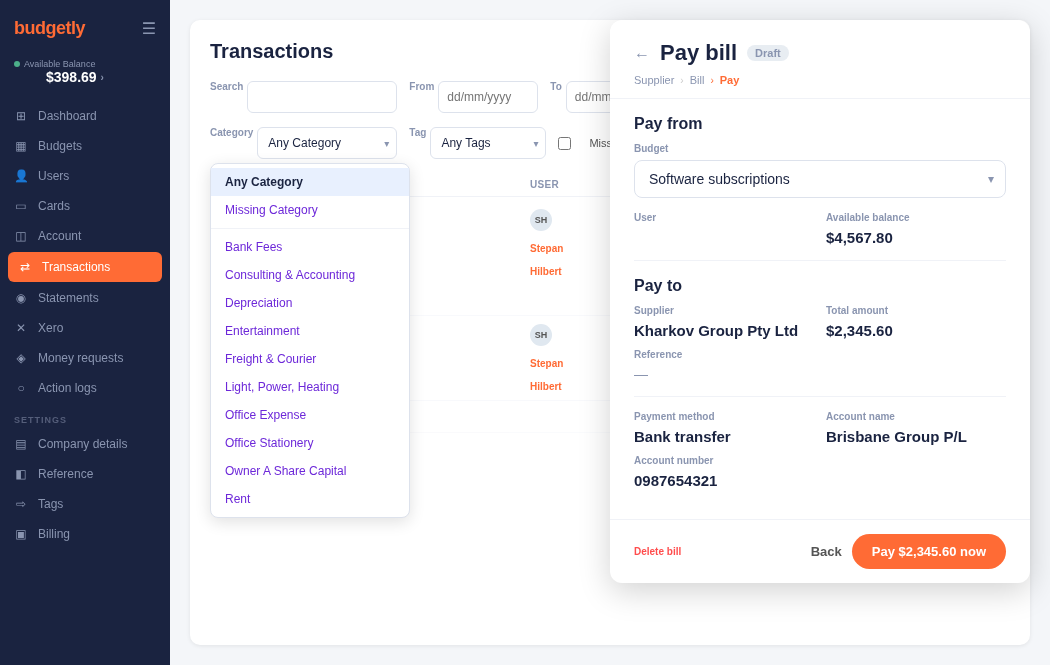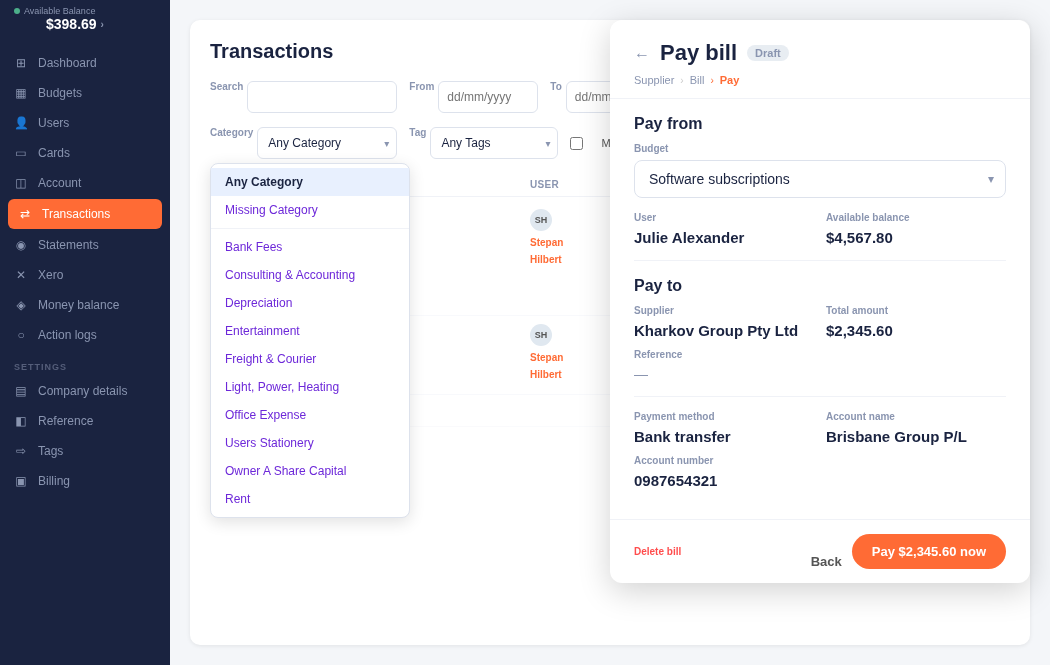--- a/index.html
+++ b/index.html
@@ -253,21 +253,21 @@
     .row-supplier {
       font-size: 11px;
       color: #ff6b35;
       font-weight: 600;
       line-height: 1.4;
     }
     .row-user {
       display: flex;
       flex-direction: column;
       align-items: flex-start;
-      gap: 6px;
+      gap: 12px;
     }
     .avatar-small {
       width: 22px; height: 22px;
       border-radius: 50%;
       background: #e0e8f0;
       display: flex;
       align-items: center;
       justify-content: center;
       font-size: 9px;
       color: #555;
@@ -417,21 +417,21 @@
       color: #ff4d4d;
       font-size: 10px;
       font-weight: 600;
       cursor: pointer;
       background: none;
       border: none;
     }
     .footer-actions {
       display: flex;
       gap: 10px;
-      align-items: flex-end;
+      align-items: center;
     }
     .back-btn {
       background: none;
       border: none;
       font-size: 13px;
       color: #555;
       font-weight: 600;
       cursor: pointer;
     }
     .pay-now-btn {
@@ -442,20 +442,24 @@
       padding: 10px 20px;
       font-size: 13px;
       font-weight: 700;
       cursor: pointer;
     }
   </style>
 </head>
 <body>
 
 <div class="sidebar">
+  <div class="sidebar-logo">
+    <span class="logo-text">budgetly</span>
+    <span class="hamburger-icon">☰</span>
+  </div>
   <div class="balance-bar">
     <div class="balance-label">
       <span class="balance-dot"></span>
       <span>Available Balance</span>
     </div>
     <div class="balance-amount">
       <span>$398.69</span>
       <span class="balance-arrow">›</span>
     </div>
   </div>
@@ -487,21 +491,21 @@
     <div class="nav-item">
       <span class="nav-icon">◉</span>
       <span>Statements</span>
     </div>
     <div class="nav-item">
       <span class="nav-icon">✕</span>
       <span>Xero</span>
     </div>
     <div class="nav-item">
       <span class="nav-icon">◈</span>
-      <span>Money balance</span>
+      <span>Money requests</span>
     </div>
     <div class="nav-item">
       <span class="nav-icon">○</span>
       <span>Action logs</span>
     </div>
     <div class="settings-label">SETTINGS</div>
     <div class="nav-item">
       <span class="nav-icon">▤</span>
       <span>Company details</span>
     </div>
@@ -561,29 +565,29 @@
           <div class="dropdown-item selected">Any Category</div>
           <div class="dropdown-item">Missing Category</div>
           <div style="border-top:1px solid #f0f2f7;margin:4px 0;"></div>
           <div class="dropdown-item">Bank Fees</div>
           <div class="dropdown-item">Consulting &amp; Accounting</div>
           <div class="dropdown-item">Depreciation</div>
           <div class="dropdown-item">Entertainment</div>
           <div class="dropdown-item">Freight &amp; Courier</div>
           <div class="dropdown-item">Light, Power, Heating</div>
           <div class="dropdown-item">Office Expense</div>
-          <div class="dropdown-item">Users Stationery</div>
+          <div class="dropdown-item">Office Stationery</div>
           <div class="dropdown-item">Owner A Share Capital</div>
           <div class="dropdown-item">Rent</div>
         </div>
       </div>
       <div class="filter-group">
         <div class="filter-label">Tag</div>
         <div class="dropdown-wrapper">
-          <select class="filter-select" style="width:128px;">
+          <select class="filter-select" style="width:116px;">
             <option>Any Tags</option>
           </select>
           <span class="dropdown-arrow">▾</span>
         </div>
       </div>
       <div class="checkbox-group">
         <input type="checkbox" style="">
         <label>Missing Receipt</label>
       </div>
       <div class="checkbox-group">
@@ -678,21 +682,20 @@
       <div class="budget-select-wrapper">
         <select class="budget-select">
           <option>Software subscriptions</option>
         </select>
         <span class="budget-select-arrow">▾</span>
       </div>
 
       <div class="info-grid-2">
         <div class="info-field">
           <div class="field-label">User</div>
-          <div class="info-value">Julie Alexander</div>
         </div>
         <div class="info-field">
           <div class="field-label">Available balance</div>
           <div class="info-value">$4,567.80</div>
         </div>
       </div>
 
       <hr class="divider">
 
       <div class="section-title">Pay to</div>

